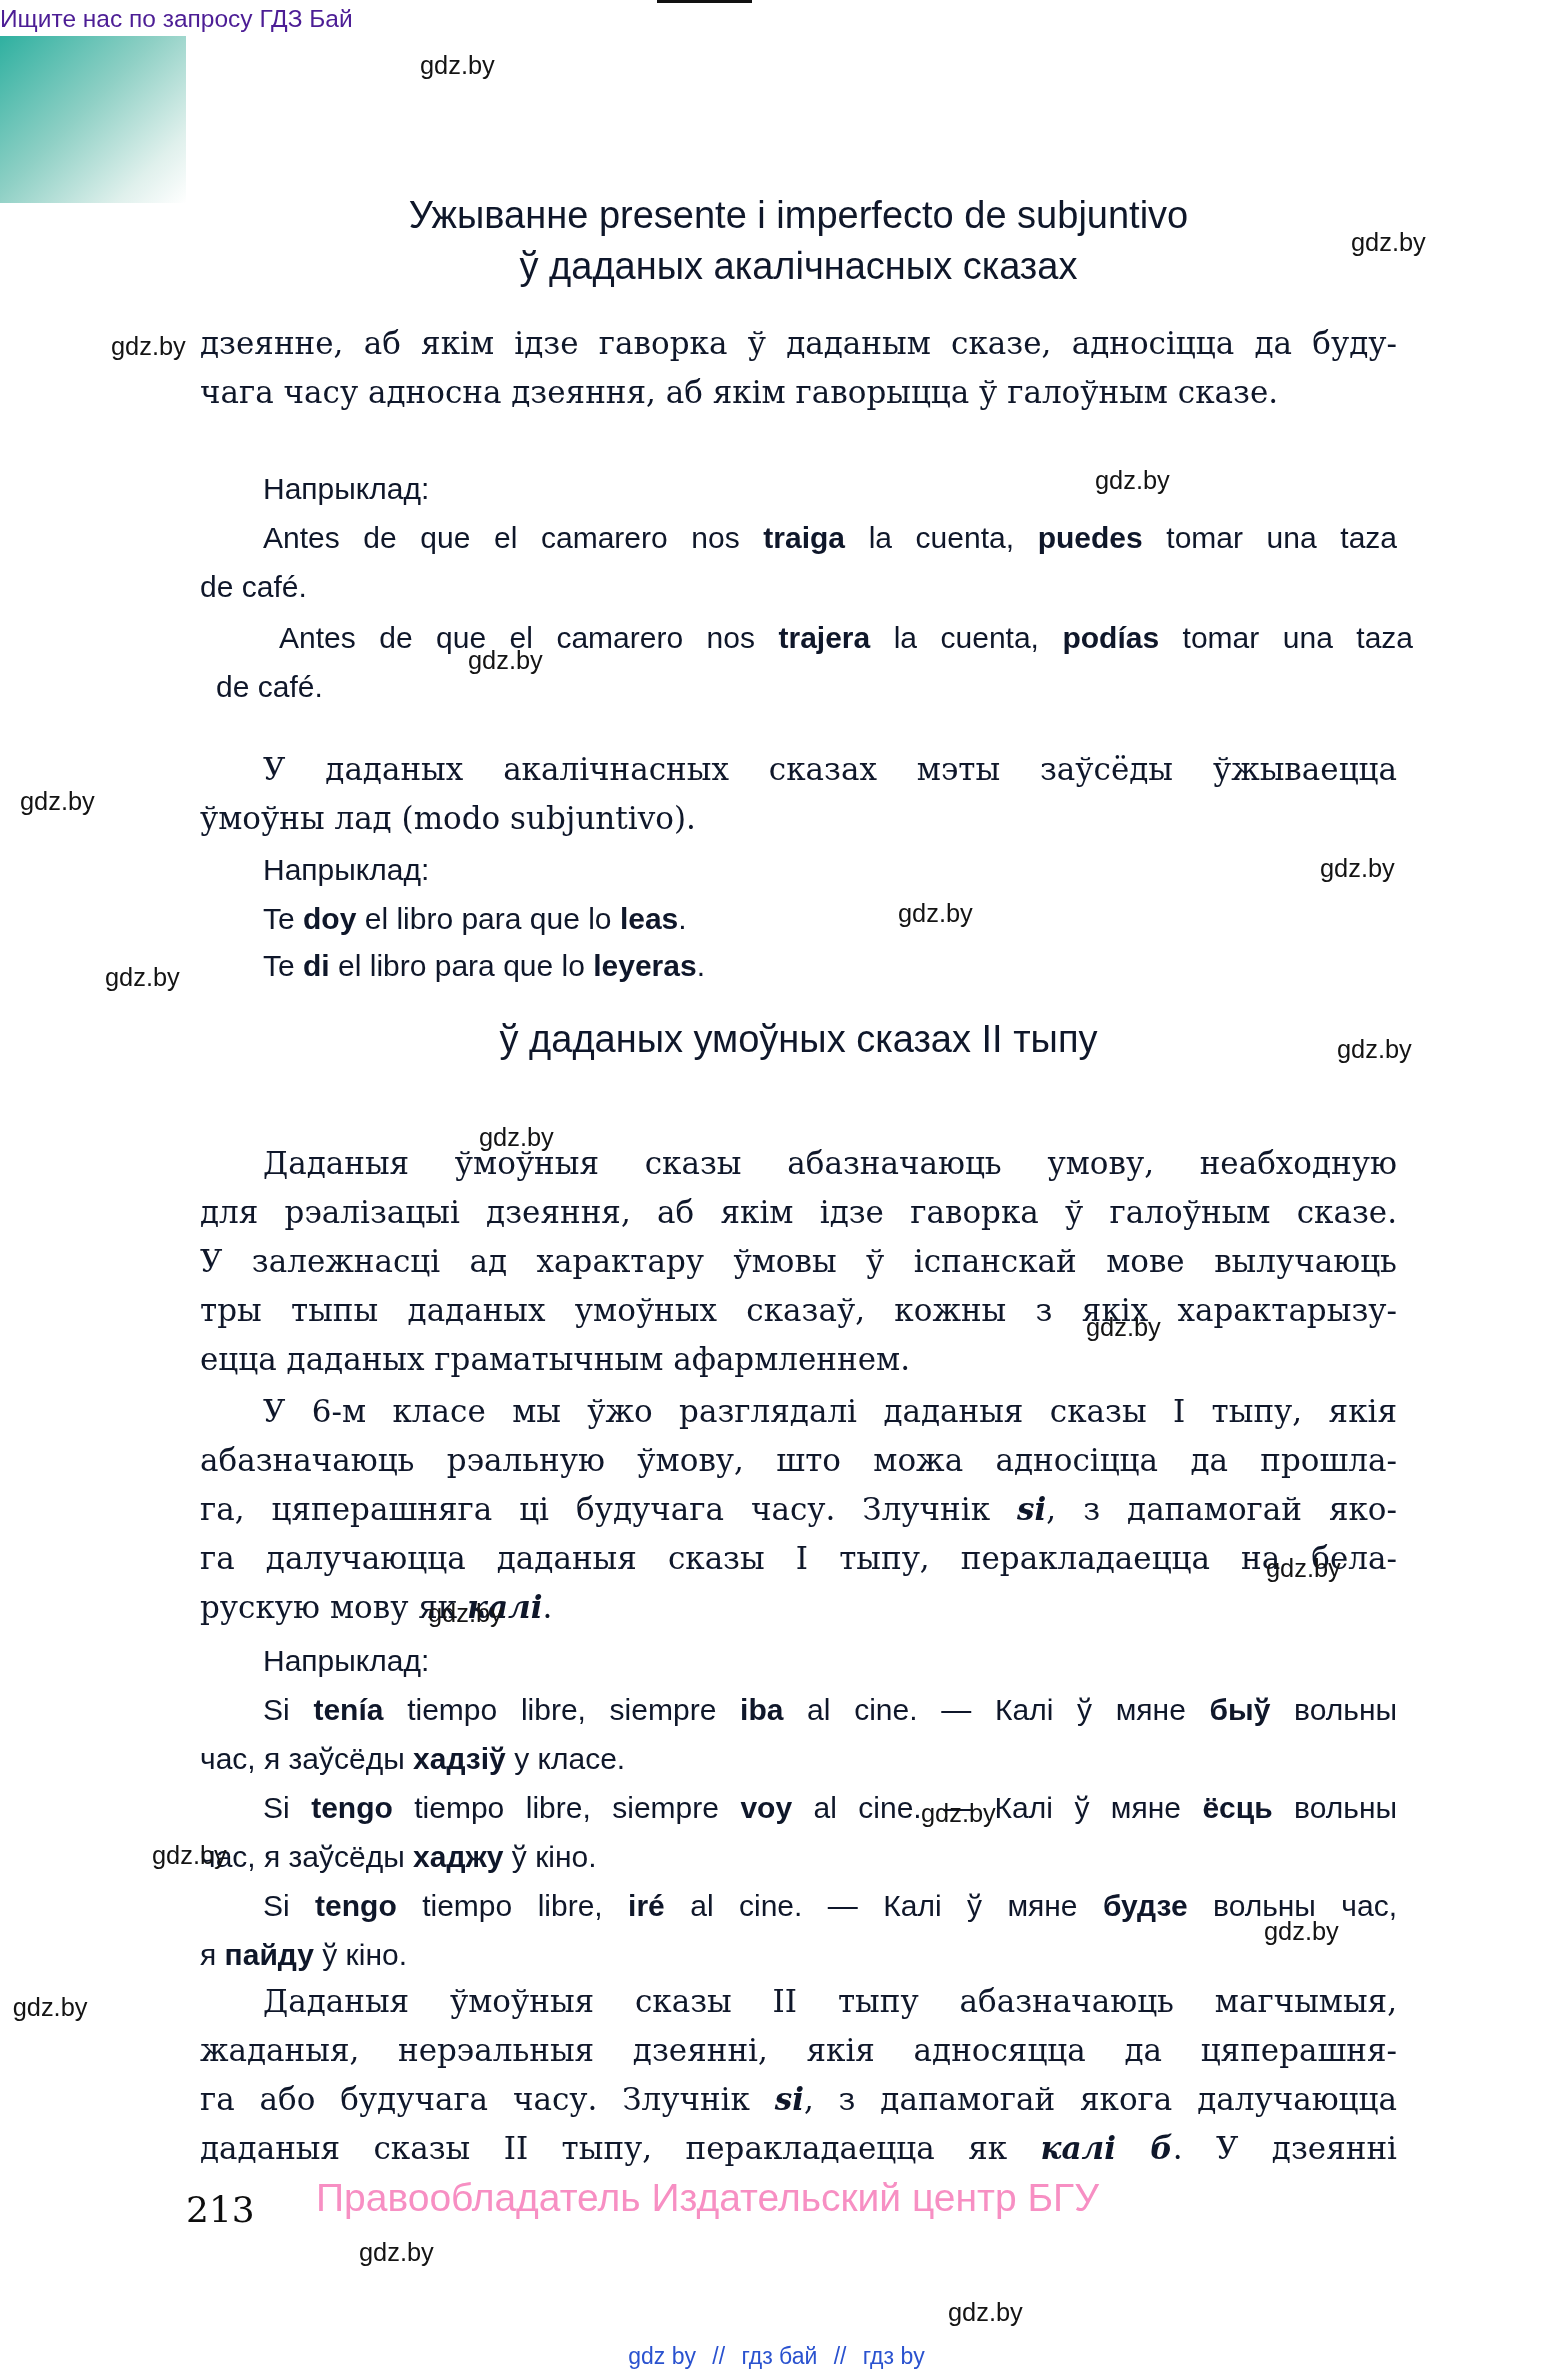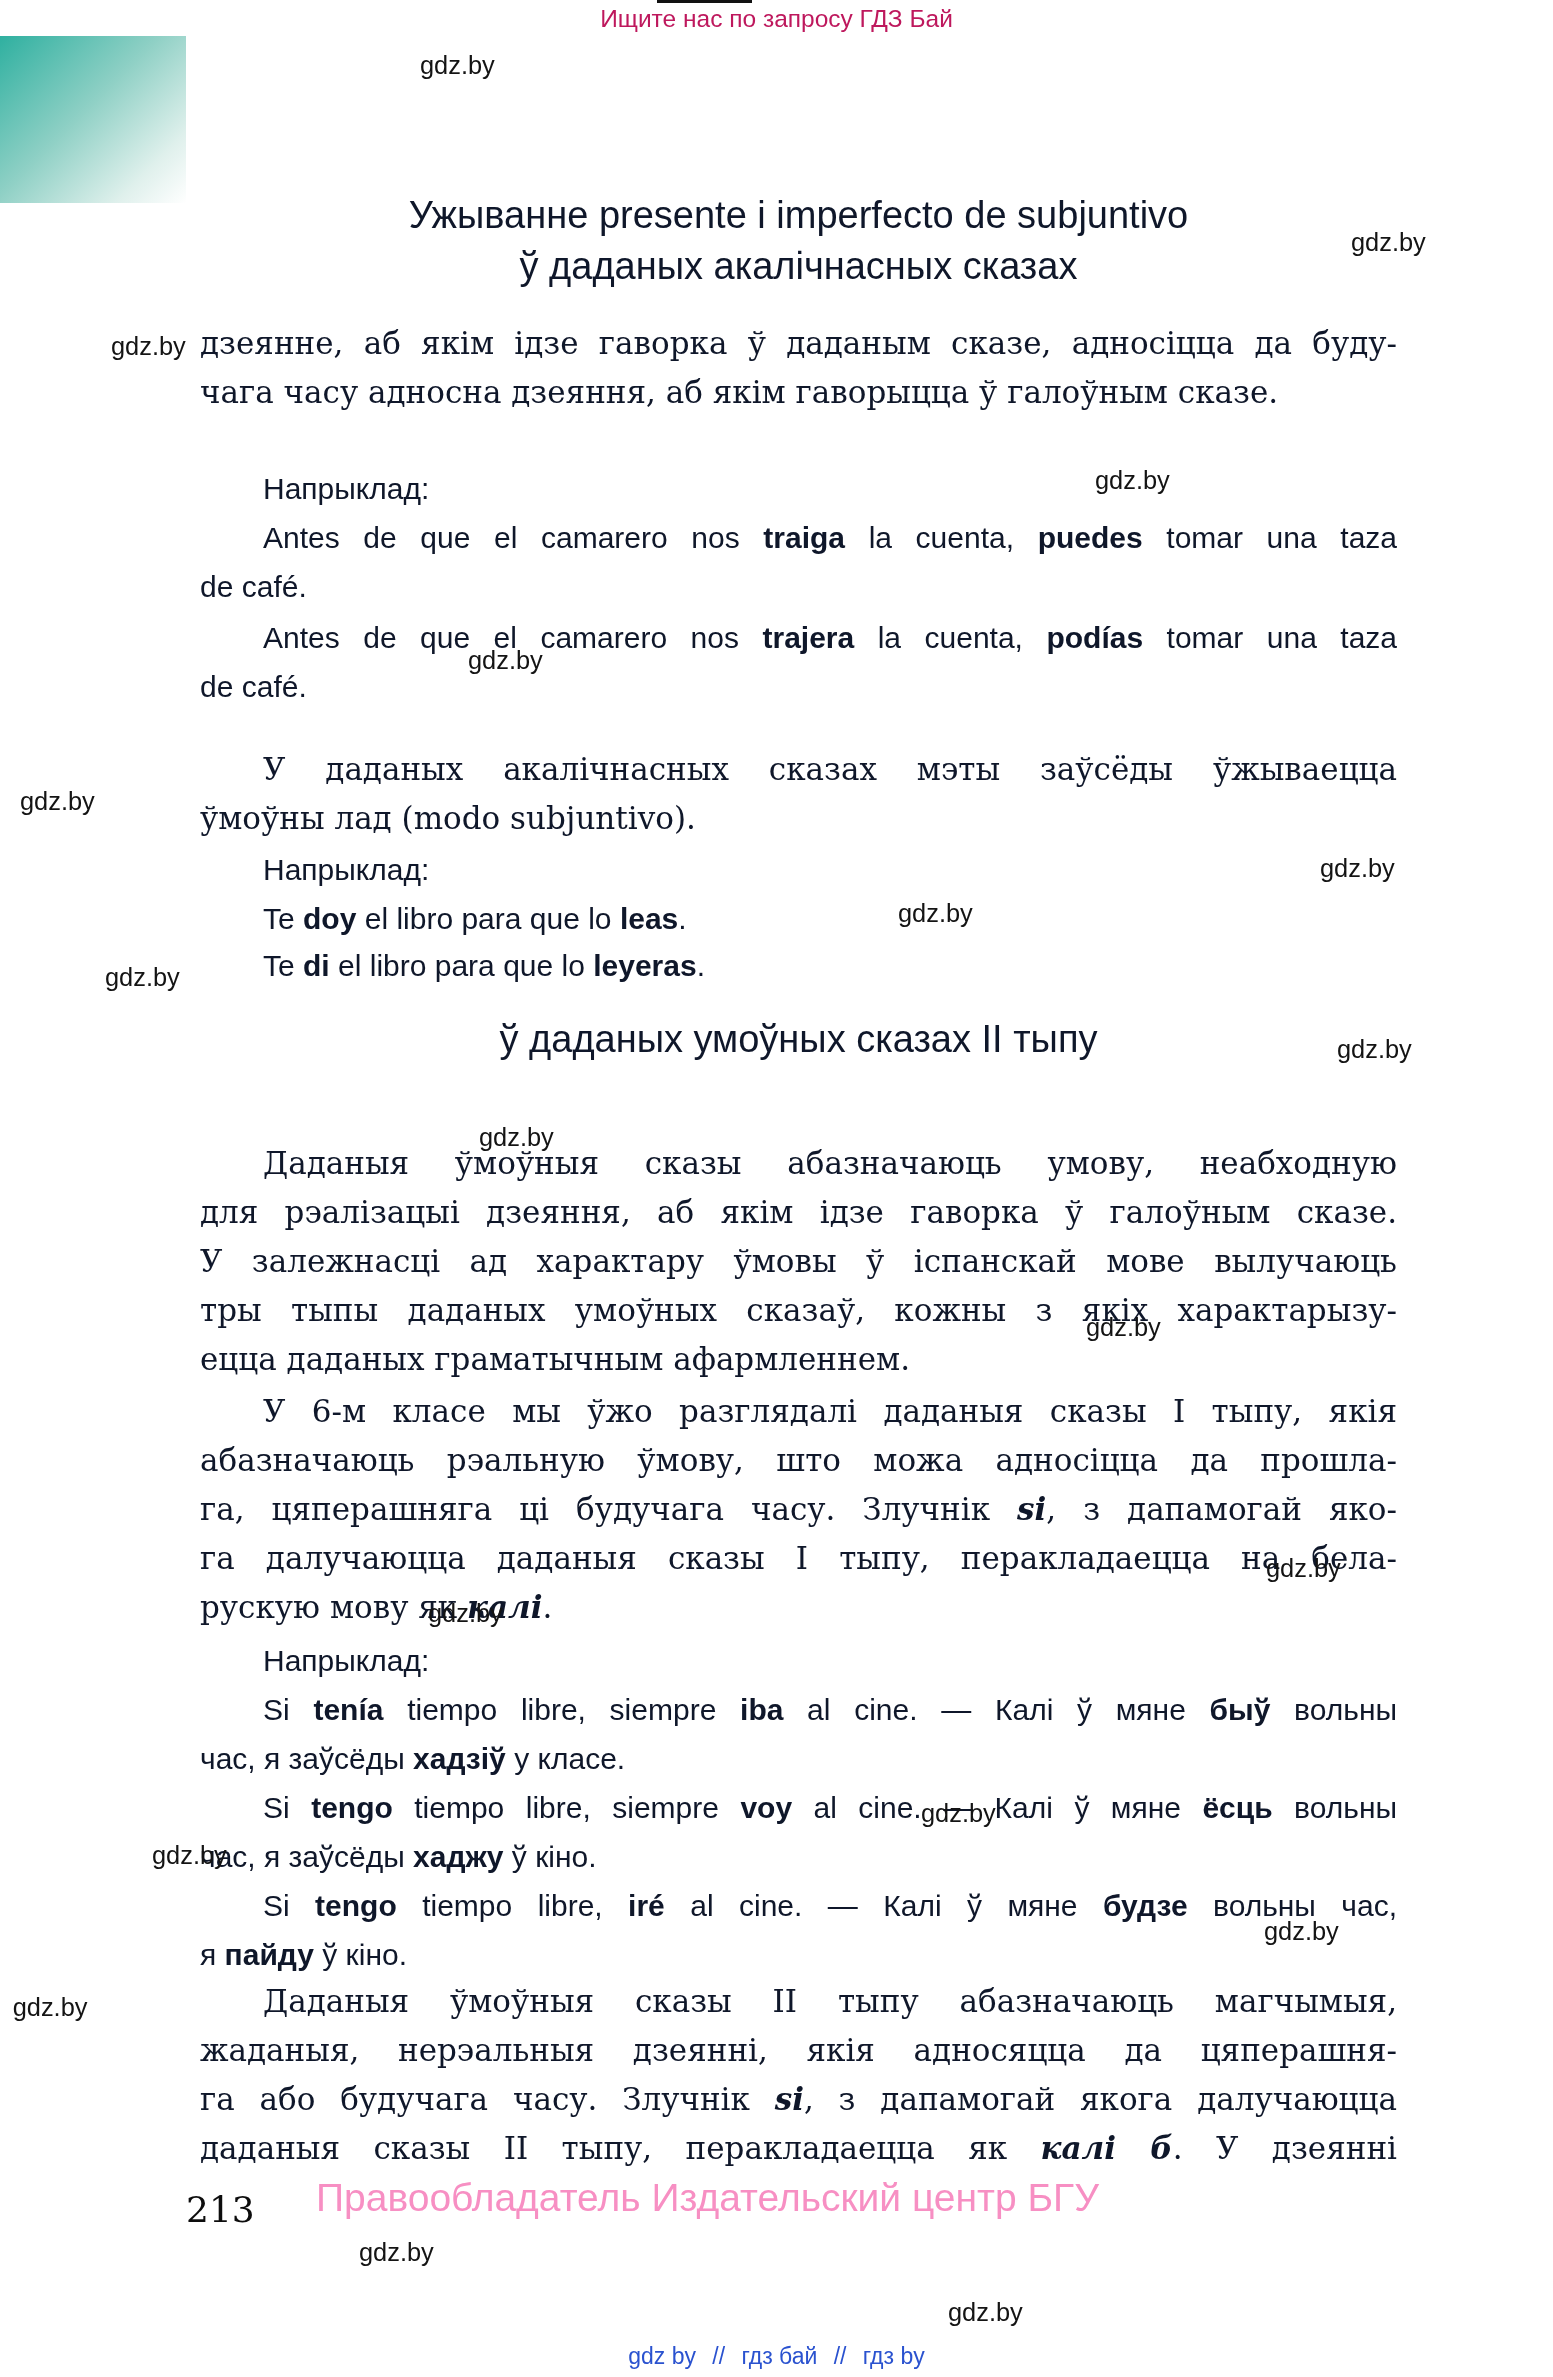--- a/index.html
+++ b/index.html
@@ -13,22 +13,22 @@
   
   .corner-square{
     position:absolute;left:0;top:36px;width:186px;height:167px;
     background:linear-gradient(135deg,#2fb0a0 0%,#8fd0c5 45%,#dff0ec 80%,#ffffff 100%);
   }
   .top-dash{
     position:absolute;left:657px;top:0;width:95px;height:2.7px;background:#111;
   }
   .banner{
     position:absolute;top:5.4px;left:0;width:100%;
-    text-align:center;
-    font-size:24.5px;color:#be185d;
+    text-align:left;
+    font-size:24.5px;color:#4c1d95;
   }
   .wm{
     position:absolute;
     font-size:25.4px;color:#141414;
     white-space:nowrap;
   }
   
   .block{
     position:absolute;left:200px;width:1197px;
     color:#0f172a;
@@ -92,21 +92,21 @@
       <div class="line j"><span>дзеянне, аб якім ідзе гаворка ў даданым сказе, адносіцца да буду-</span></div>
       <div class="line"><span>чага часу адносна дзеяння, аб якім гаворыцца ў галоўным сказе.</span></div>
     </div>
     <div class="block label" style="top: 464px;">
       <div class="line ind"><span>Напрыклад:</span></div>
     </div>
     <div class="block example" style="top: 513px;">
       <div class="line ind j"><span>Antes de que el camarero nos </span><span class="seg-b">traiga</span><span> la cuenta, </span><span class="seg-b">puedes</span><span> tomar una taza</span></div>
       <div class="line"><span>de café.</span></div>
     </div>
-    <div class="block example" style="top: 613px;">
+    <div class="block example" style="top: 613px; margin-left: 16px;">
       <div class="line ind j"><span>Antes de que el camarero nos </span><span class="seg-b">trajera</span><span> la cuenta, </span><span class="seg-b">podías</span><span> tomar una taza</span></div>
       <div class="line"><span>de café.</span></div>
     </div>
     <div class="block para" style="top: 745px;">
       <div class="line ind j"><span>У даданых акалічнасных сказах мэты заўсёды ўжываецца</span></div>
       <div class="line"><span>ўмоўны лад (modo subjuntivo).</span></div>
     </div>
     <div class="block label" style="top: 845px;">
       <div class="line ind"><span>Напрыклад:</span></div>
     </div>

